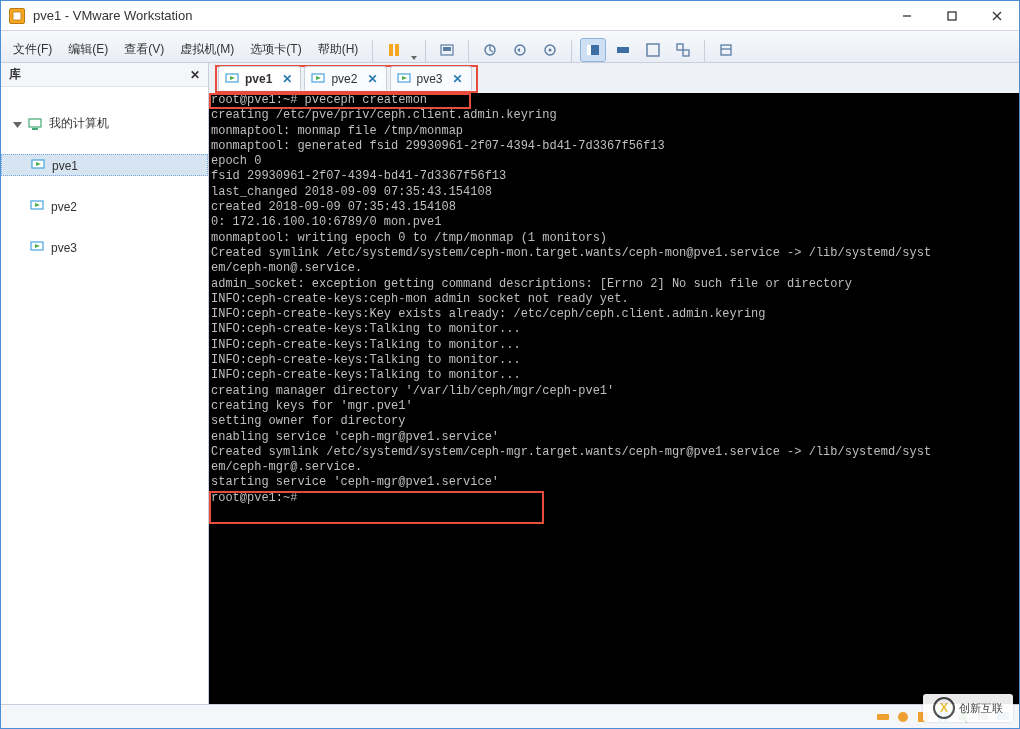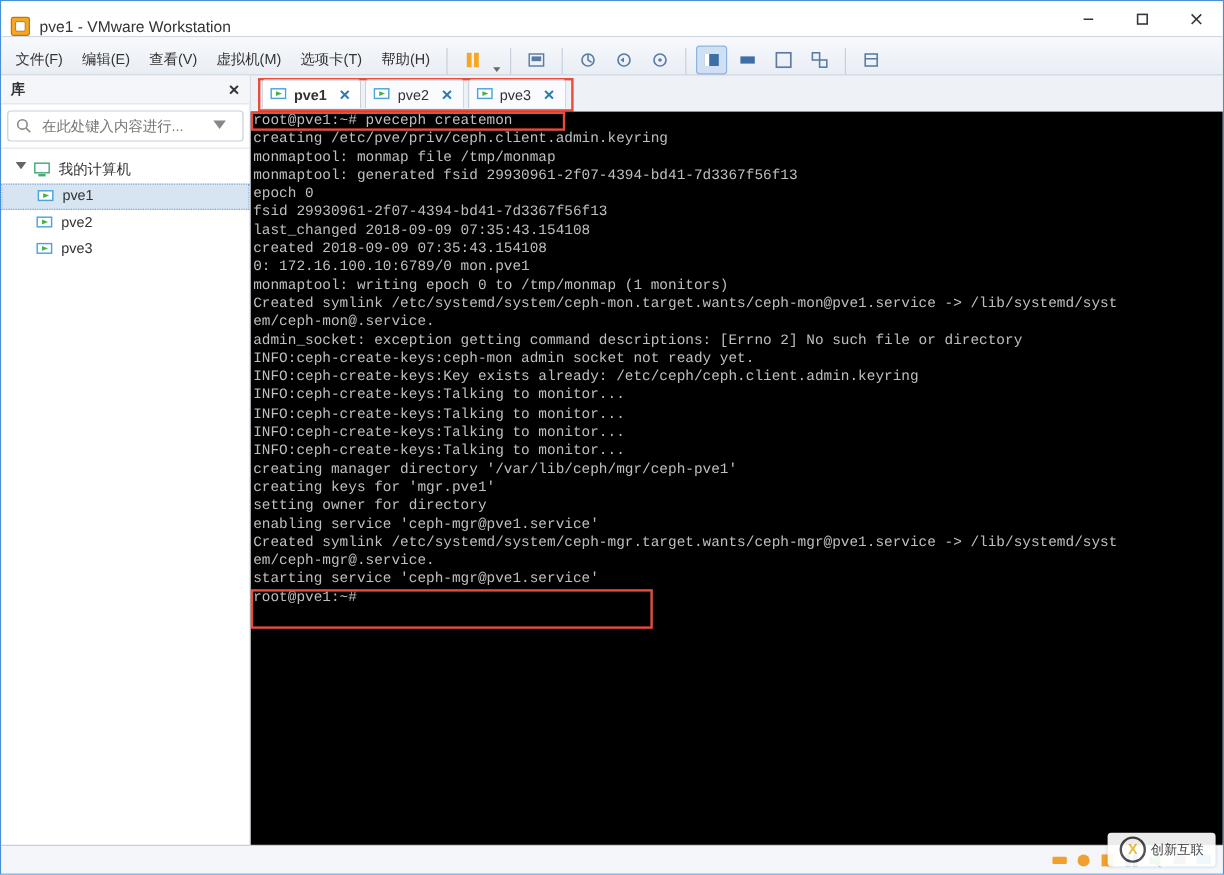--- a/index.html
+++ b/index.html
@@ -1,19 +1,19 @@
 <!DOCTYPE html>
 <html><head>
 <meta charset="utf-8">
 <style>
   * { box-sizing: border-box; }
   html, body { margin:0; padding:0; font-family: "Microsoft YaHei", Tahoma, Arial, sans-serif; font-size:12px; background:#fff; color:#333; }
   .window { width:1020px; height:729px; position:relative; border:1px solid #4a90d9; display:flex; flex-direction:column; background:#eef1f6; overflow:hidden;}
   
-  .titlebar { height:30px; background:#fff; display:flex; align-items:flex-end; border-bottom:1px solid #d0d7e2; }
+  .titlebar { height:30px; background:#fff; display:flex; align-items:center; border-bottom:1px solid #d0d7e2; }
   .titlebar .app-icon { width:16px;height:16px;margin:0 8px;background:#f6a623;border:1px solid #b87a10;border-radius:2px;display:flex;align-items:center;justify-content:center;}
   .titlebar .app-icon svg{width:10px;height:10px;}
   .titlebar .title { flex:1; font-size:13px; color:#333;}
   .winbtns { display:flex; height:100%; }
   .winbtn { width:45px; display:flex; align-items:center; justify-content:center; }
   .winbtn svg { width:12px;height:12px;stroke:#333;stroke-width:1.3;fill:none;}
   
   .menubar { height:32px; background:linear-gradient(#f7f9fc,#e9eef5); display:flex; align-items:flex-end; border-bottom:1px solid #c7cfdb; padding:0 4px;}
   .menubar .mitem { padding:4px 8px; cursor:default; color:#333;}
   .sep { width:1px; height:22px; background:#c7cfdb; margin:0 6px;}
@@ -28,21 +28,21 @@
   
   .sidebar { width:208px; background:#fff; border-right:1px solid #c7cfdb; display:flex; flex-direction:column;}
   .sidebar-header { height:24px; display:flex; align-items:center; padding:0 8px; font-size:12px; color:#333; border-bottom:1px solid #e1e5eb; background:#f4f6fa; font-weight:bold;}
   .sidebar-header .x { margin-left:auto; cursor:pointer;}
   .searchrow { padding:5px; border-bottom:1px solid #e1e5eb; display:flex;}
   .searchbox { flex:1; height:26px; border:1px solid #c7cfdb; border-radius:3px; display:flex; align-items:center; padding:0 6px; background:#fff;}
   .searchbox svg{width:14px;height:14px;fill:#888;margin-right:6px;}
   .searchbox input{flex:1;border:none;outline:none;font-size:12px;color:#888;width:100px;}
   .searchbox .drop{margin-left:4px;}
   .tree { padding:6px 0; flex:1; overflow:auto;}
-  .tree-row { display:flex; align-items:flex-start; padding:3px 6px 3px 10px; cursor:default;}
+  .tree-row { display:flex; align-items:flex-end; padding:3px 6px 3px 10px; cursor:default;margin-top:19px;}
   .tree-row.l1{padding-left:28px;}
   .tree-row .tw { width:12px;height:12px;margin-right:4px;display:flex;align-items:center;justify-content:center;}
   .tree-row .tw svg{width:9px;height:9px;fill:#666;}
   .tree-row .ico{width:16px;height:16px;margin-right:6px;display:flex;align-items:center;justify-content:center;}
   .tree-row.selected{background:#d7e4f2;border:1px dotted #7aa7d8;padding-top:2px;padding-bottom:2px;}
   
   .main { flex:1; display:flex; flex-direction:column; min-width:0;}
   .tabbar { height:30px; display:flex; align-items:flex-end; padding-left:6px; padding-top:4px; background:#eef1f6;  }
   .tabbar-wrap{border:2px solid #e74c3c; padding:1px; display:flex; align-items:flex-end; height:28px;}
   .vmtab { height:24px; display:flex; align-items:center; background:#f9fbfe; border:1px solid #c7cfdb; border-bottom:none; border-radius:3px 3px 0 0; margin-right:3px; padding:0 8px 0 6px; font-size:12px; cursor:default;}
@@ -171,32 +171,20 @@
         </svg>
       </div>
   </div>
 
   <div class="body">
 
     <div class="sidebar">
       <div class="sidebar-header">
         <span>库</span>
         <span class="x">✕</span>
-      </div>
-      <div class="searchrow">
-        <div class="searchbox">
-          <svg viewBox="0 0 16 16">
-              <circle cx="6.5" cy="6.5" r="4.5" fill="none" stroke="#888" stroke-width="1.5"></circle>
-              <line x1="10" y1="10" x2="14" y2="14" stroke="#888" stroke-width="1.5"></line>
-            </svg>
-          <input placeholder="在此处键入内容进行..." style="">
-          <span class="drop"><svg viewBox="0 0 8 8" width="8" height="8">
-                <polygon points="1,2 7,2 4,6" fill="#888"></polygon>
-              </svg></span>
-        </div>
       </div>
       <div class="tree">
         <div class="tree-row">
           <span class="tw">
               <svg viewBox="0 0 9 9">
                 <polygon points="0,0 9,0 4.5,6"></polygon>
               </svg>
             </span>
           <span class="ico">
               <svg viewBox="0 0 16 16">

